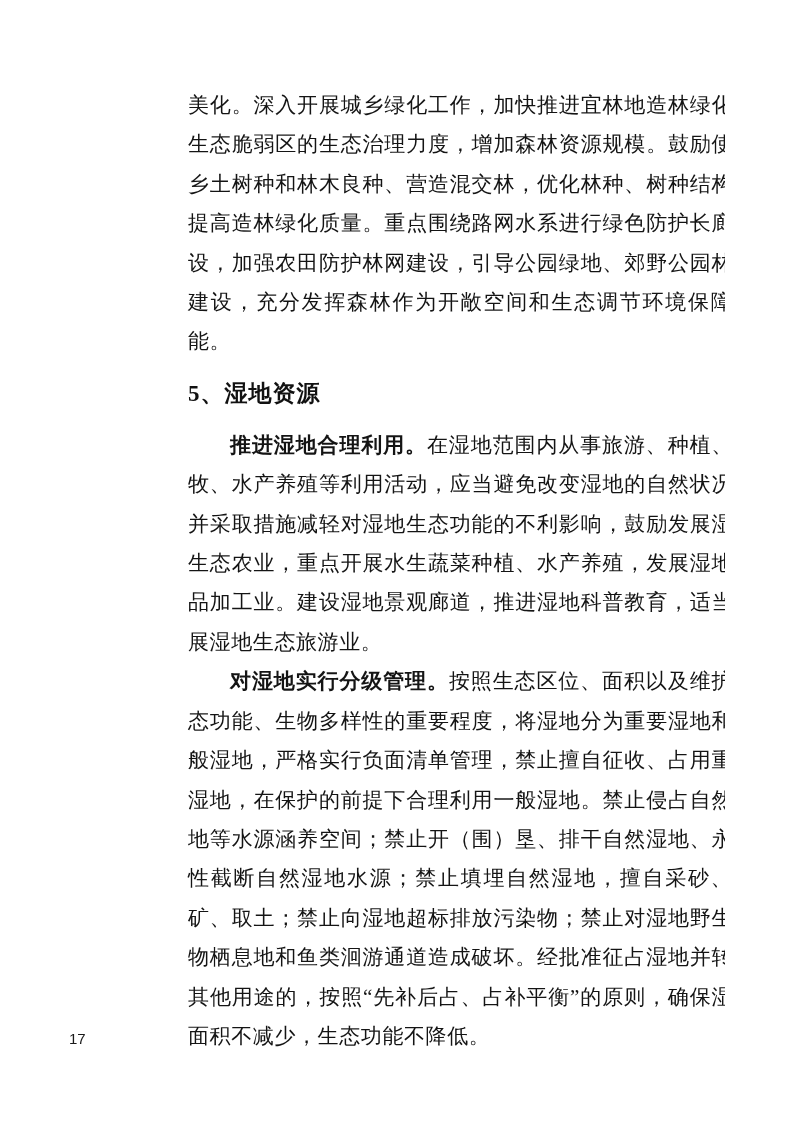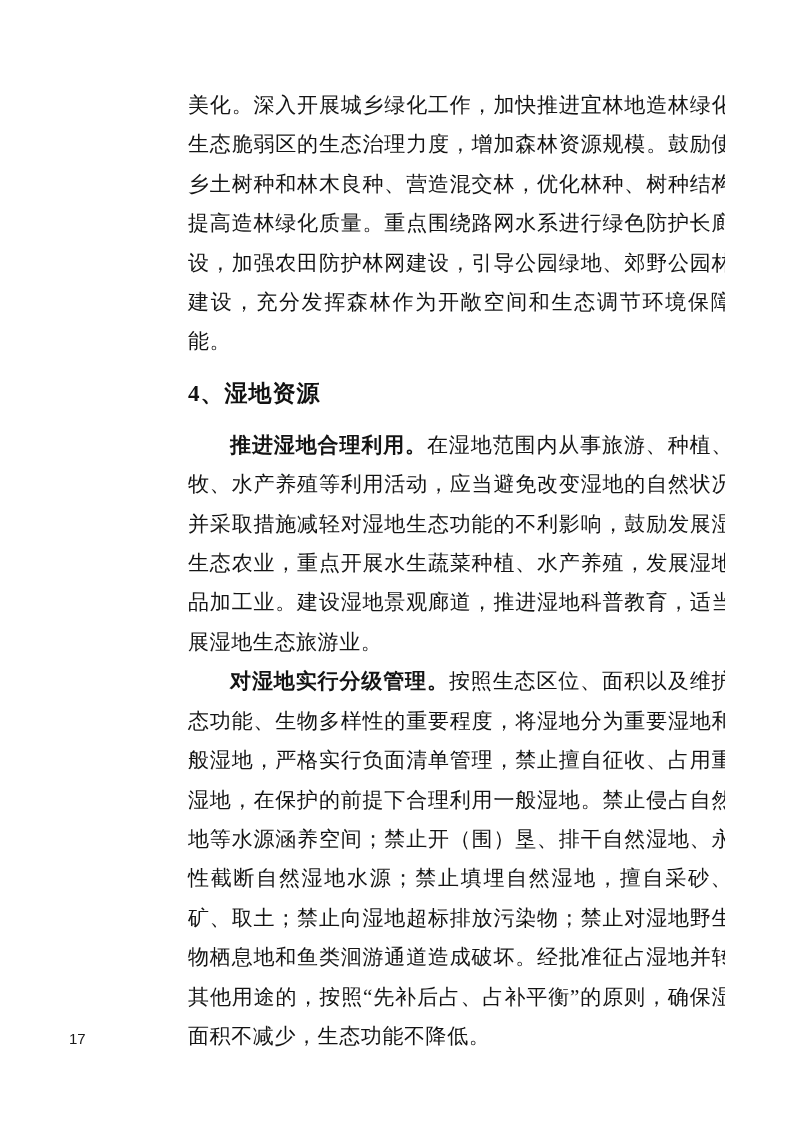--- a/index.html
+++ b/index.html
@@ -51,21 +51,21 @@
   }
 </style>
 </head>
 <body>
 
 <div class="page">
   <div class="content">
 
     <p class="body-para">美化。深入开展城乡绿化工作，加快推进宜林地造林绿化与生态脆弱区的生态治理力度，增加森林资源规模。鼓励使用乡土树种和林木良种、营造混交林，优化林种、树种结构，提高造林绿化质量。重点围绕路网水系进行绿色防护长廊建设，加强农田防护林网建设，引导公园绿地、郊野公园林地建设，充分发挥森林作为开敞空间和生态调节环境保障功能。</p>
 
-    <h2 class="section-heading">4、湿地资源</h2>
+    <h2 class="section-heading">5、湿地资源</h2>
 
     <p class="body-para indent"><span class="lead">推进湿地合理利用。</span><span>在湿地范围内从事旅游、种植、畜牧、水产养殖等利用活动，应当避免改变湿地的自然状况，并采取措施减轻对湿地生态功能的不利影响，鼓励发展湿地生态农业，重点开展水生蔬菜种植、水产养殖，发展湿地产品加工业。建设湿地景观廊道，推进湿地科普教育，适当发展湿地生态旅游业。</span></p>
 
     <p class="body-para indent"><span class="lead">对湿地实行分级管理。</span><span>按照生态区位、面积以及维护生态功能、生物多样性的重要程度，将湿地分为重要湿地和一般湿地，严格实行负面清单管理，禁止擅自征收、占用重要湿地，在保护的前提下合理利用一般湿地。禁止侵占自然湿地等水源涵养空间；禁止开（围）垦、排干自然湿地、永久性截断自然湿地水源；禁止填埋自然湿地，擅自采砂、采矿、取土；禁止向湿地超标排放污染物；禁止对湿地野生动物栖息地和鱼类洄游通道造成破坏。经批准征占湿地并转为其他用途的，按照“先补后占、占补平衡”的原则，确保湿地面积不减少，生态功能不降低。</span></p>
 
   </div>
 
   <div class="page-number">17</div>
 </div>
 

